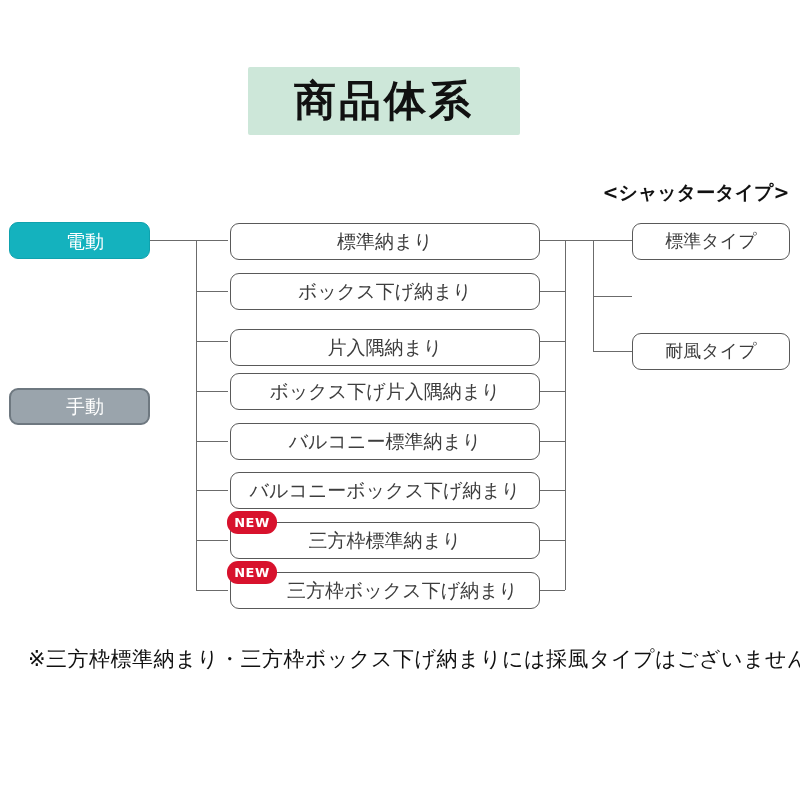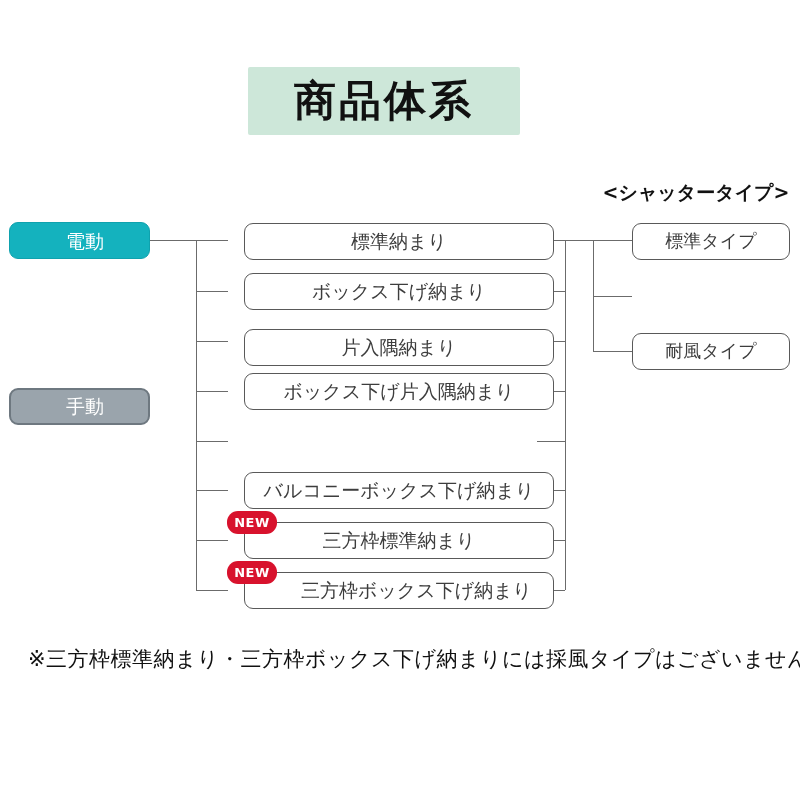--- a/index.html
+++ b/index.html
@@ -18,21 +18,21 @@
   .btn{
     position:absolute;left:9px;width:141px;height:37px;border-radius:9px;
     color:#fff;font-size:19px;text-align:center;line-height:37px;box-sizing:border-box;padding-left:11px;
   }
   .btn-electric{top:222px;background:#14b2be;border:1px solid #0fa2ae;}
   .btn-manual{top:388px;background:#9aa4ac;border:2px solid #6e7880;line-height:33px;}
   .mbox,.sbox{
     position:absolute;background:#fff;border:1.5px solid #595959;border-radius:9px;
     box-sizing:border-box;color:#3d3d3d;text-align:center;line-height:34px;z-index:1;
   }
-  .mbox{left:244px;width:310px;height:37px;font-size:19px;}
+  .mbox{left:230px;width:310px;height:37px;font-size:19px;}
   .sbox{left:632px;width:158px;height:37px;font-size:18px;}
   .badge{
     position:absolute;left:227px;width:50px;height:23px;background:#d8122d;
     border-radius:11px;color:#fff;font-size:13px;font-weight:bold;text-align:center;
     line-height:23px;z-index:2;letter-spacing:0.5px;
   }
   .hline,.vline{position:absolute;background:#6b6b6b;z-index:0;}
   .hline{height:1px;}
   .vline{width:1px;}
   .footnote{
@@ -72,20 +72,21 @@
   <div class="hline" style="top:296px;left:593px;width:39px;"></div>
   <div class="hline" style="top:351px;left:593px;width:39px;"></div>
 
   <div class="btn btn-electric">電動</div>
   <div class="btn btn-manual">手動</div>
 
   <div class="mbox" style="top:223px;">標準納まり</div>
   <div class="mbox" style="top:273px;text-align:center;">ボックス下げ納まり</div>
   <div class="mbox" style="top:323px;margin-top:6px;">片入隅納まり</div>
   <div class="mbox" style="top:373px;">ボックス下げ片入隅納まり</div>
+  <div class="mbox" style="top:423px;">バルコニー標準納まり</div>
   <div class="mbox" style="top:472px;">バルコニーボックス下げ納まり</div>
   <div class="mbox" style="top:522px;">三方枠標準納まり</div>
   <div class="mbox" style="top:572px;padding-left:35px;">三方枠ボックス下げ納まり</div>
 
   <div class="badge" style="top:511px;">NEW</div>
   <div class="badge" style="top:561px;">NEW</div>
 
   <div class="sbox" style="top:223px;">標準タイプ</div>
   <div class="sbox" style="top:333px;">耐風タイプ</div>
 

